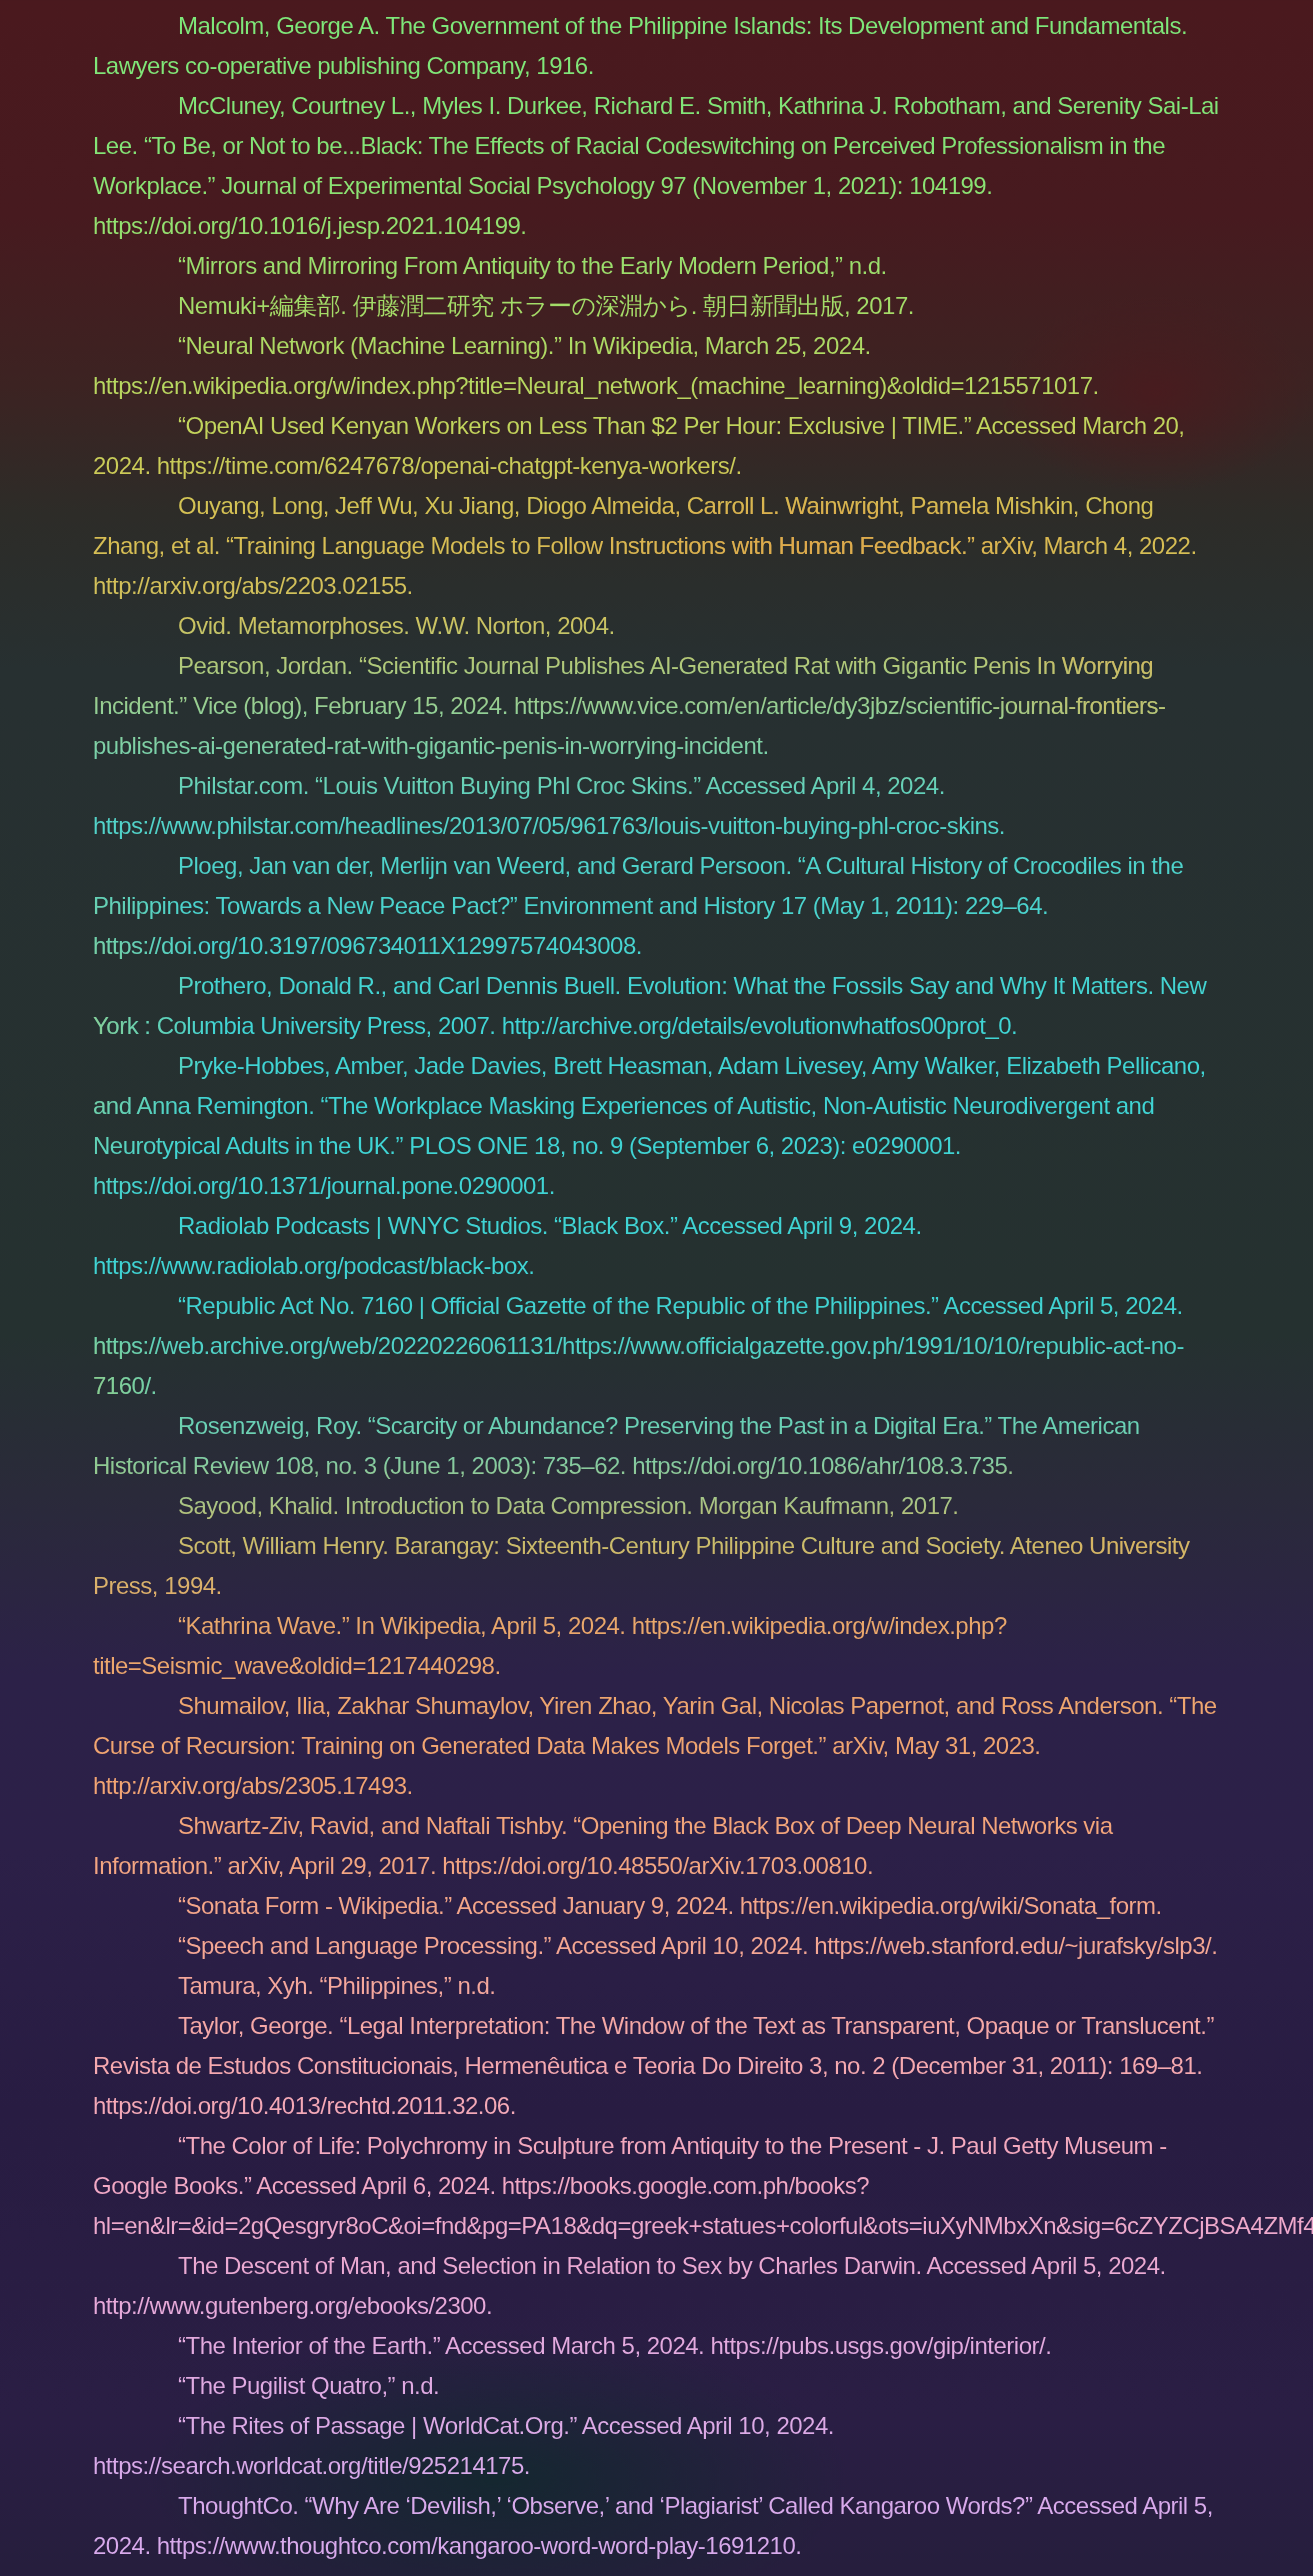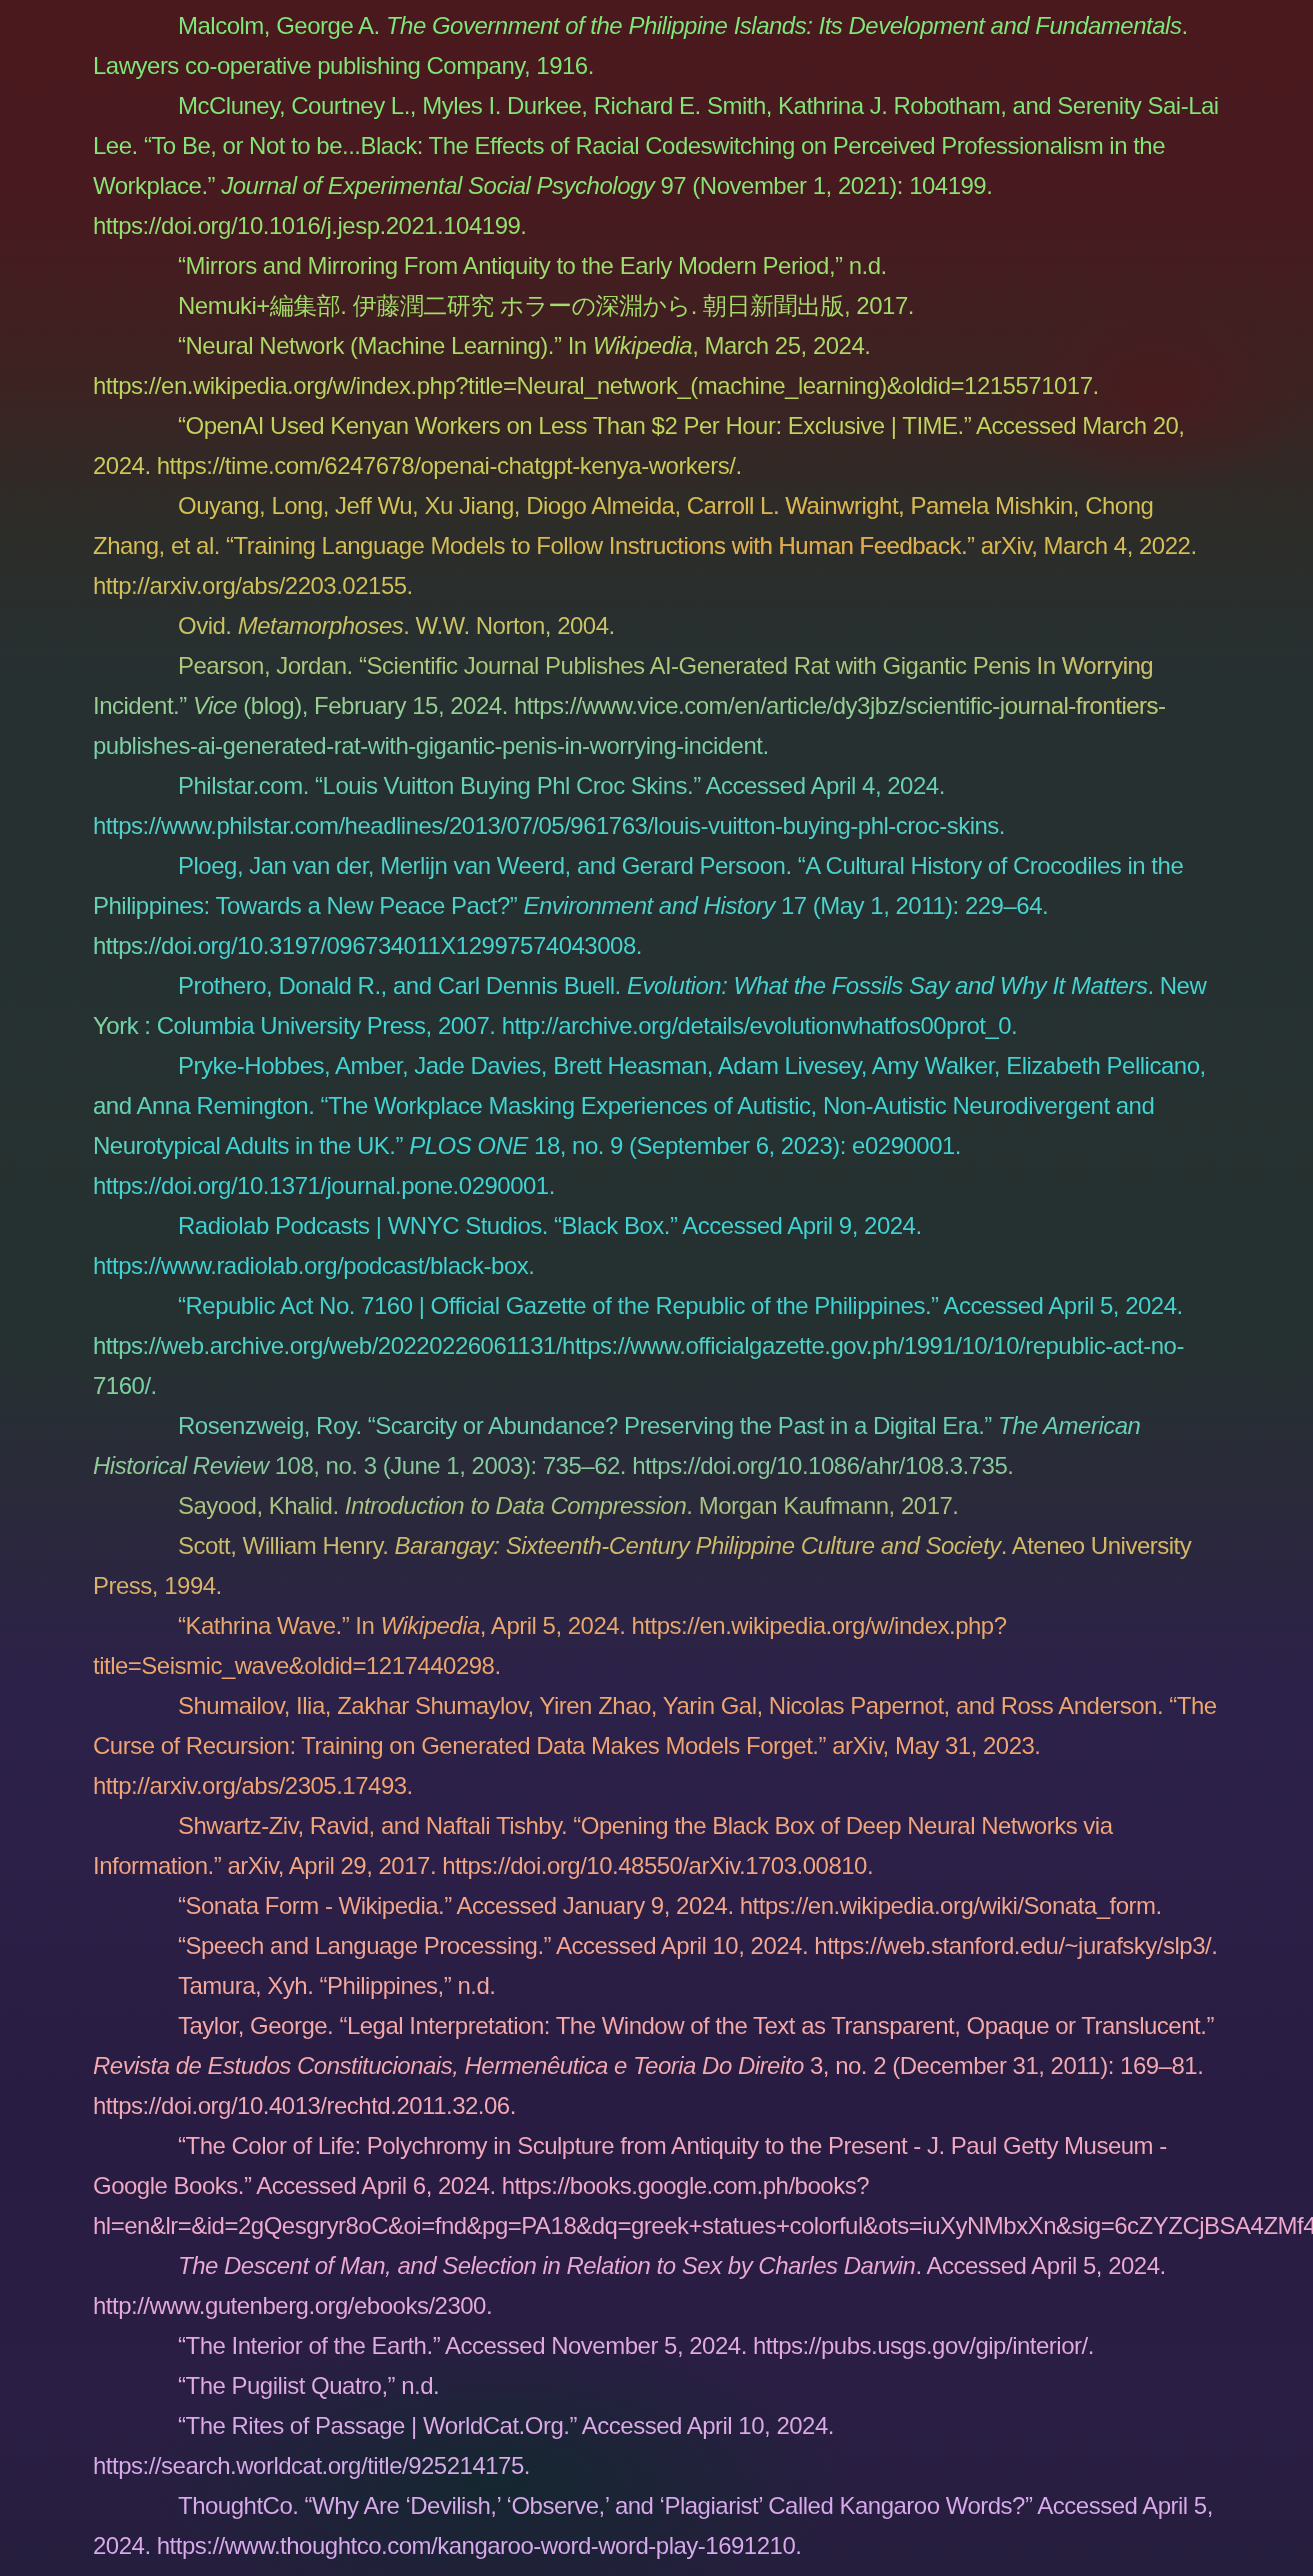--- a/index.html
+++ b/index.html
@@ -33,21 +33,21 @@
         #7de87a 0%, #84e476 4.5%, #a4dc68 9%, #c2d45c 12.5%,
         #d9bd52 15.5%, #cfc25e 18%, #8fd099 21%, #52d2c8 24%,
         #40d5d5 30%, #3fd3d3 38%, #6ed0b2 42%, #c9bd6b 45%,
         #eaa76b 47.5%, #f2a472 52%, #f4a68b 56%, #f6a9ad 60%,
         #f2a9c6 64%, #e5aadd 68%, #d8aaeb 72.5%, #d9a9ee 78%,
         #e4a8da 83%, #eea6c0 88%, #f6a3ae 93%, #f9a2a9 100%);
     -webkit-background-clip:text;
     background-clip:text;
   }
   .bib p{margin:0;text-indent:85px;}
-  .bib .it{font-style:italic;}
+  .bib .it{}
 </style>
 </head>
 <body>
 
 <main class="bib">
     <p><span class="">Malcolm, George A. </span><span class="it">The Government of the Philippine Islands: Its Development and Fundamentals</span><span class="">. Lawyers co-operative publishing Company, 1916.</span></p>
     <p><span class="">McCluney, Courtney L., Myles I. Durkee, Richard E. Smith, Kathrina J. Robotham, and Serenity Sai-Lai Lee. “To Be, or Not to be...Black: The Effects of Racial Codeswitching on Perceived Professionalism in the Workplace.” </span><span class="it">Journal of Experimental Social Psychology</span><span class=""> 97 (November 1, 2021): 104199. https://doi.org/10.1016/j.jesp.2021.104199.</span></p>
     <p><span class="">“Mirrors and Mirroring From Antiquity to the Early Modern Period,” n.d.</span></p>
     <p><span class="">Nemuki+編集部. 伊藤潤二研究 ホラーの深淵から. 朝日新聞出版, 2017.</span></p>
     <p><span class="">“Neural Network (Machine Learning).” In </span><span class="it">Wikipedia</span><span class="">, March 25, 2024. https://en.wikipedia.org/w/index.php?title=Neural_network_(machine_learning)&amp;oldid=1215571017.</span></p>
@@ -66,18 +66,18 @@
     <p><span class="">Scott, William Henry. </span><span class="it">Barangay: Sixteenth-Century Philippine Culture and Society</span><span class="">. Ateneo University Press, 1994.</span></p>
     <p><span class="">“Kathrina Wave.” In </span><span class="it">Wikipedia</span><span class="">, April 5, 2024. https://en.wikipedia.org/w/index.php?title=Seismic_wave&amp;oldid=1217440298.</span></p>
     <p><span class="">Shumailov, Ilia, Zakhar Shumaylov, Yiren Zhao, Yarin Gal, Nicolas Papernot, and Ross Anderson. “The Curse of Recursion: Training on Generated Data Makes Models Forget.” arXiv, May 31, 2023. http://arxiv.org/abs/2305.17493.</span></p>
     <p><span class="">Shwartz-Ziv, Ravid, and Naftali Tishby. “Opening the Black Box of Deep Neural Networks via Information.” arXiv, April 29, 2017. https://doi.org/10.48550/arXiv.1703.00810.</span></p>
     <p><span class="">“Sonata Form - Wikipedia.” Accessed January 9, 2024. https://en.wikipedia.org/wiki/Sonata_form.</span></p>
     <p><span class="">“Speech and Language Processing.” Accessed April 10, 2024. https://web.stanford.edu/~jurafsky/slp3/.</span></p>
     <p><span class="">Tamura, Xyh. “Philippines,” n.d.</span></p>
     <p><span class="">Taylor, George. “Legal Interpretation: The Window of the Text as Transparent, Opaque or Translucent.” </span><span class="it">Revista de Estudos Constitucionais, Hermenêutica e Teoria Do Direito</span><span class=""> 3, no. 2 (December 31, 2011): 169–81. https://doi.org/10.4013/rechtd.2011.32.06.</span></p>
     <p><span class="">“The Color of Life: Polychromy in Sculpture from Antiquity to the Present - J. Paul Getty Museum - Google Books.” Accessed April 6, 2024. https://books.google.com.ph/books?hl=en&amp;lr=&amp;id=2gQesgryr8oC&amp;oi=fnd&amp;pg=PA18&amp;dq=greek+statues+colorful&amp;ots=iuXyNMbxXn&amp;sig=6cZYZCjBSA4ZMf4W7wNY9PRnzFA&amp;redir_esc=y#v=onepage&amp;q=greek%20statues%20colorful&amp;f=false.</span></p>
     <p><span class="it">The Descent of Man, and Selection in Relation to Sex by Charles Darwin</span><span class="">. Accessed April 5, 2024. http://www.gutenberg.org/ebooks/2300.</span></p>
-    <p><span class="">“The Interior of the Earth.” Accessed November 5, 2024. https://pubs.usgs.gov/gip/interior/.</span></p>
+    <p><span class="">“The Interior of the Earth.” Accessed March 5, 2024. https://pubs.usgs.gov/gip/interior/.</span></p>
     <p><span class="">“The Pugilist Quatro,” n.d.</span></p>
     <p><span class="">“The Rites of Passage | WorldCat.Org.” Accessed April 10, 2024. https://search.worldcat.org/title/925214175.</span></p>
     <p><span class="">ThoughtCo. “Why Are ‘Devilish,’ ‘Observe,’ and ‘Plagiarist’ Called Kangaroo Words?” Accessed April 5, 2024. https://www.thoughtco.com/kangaroo-word-word-play-1691210.</span></p>
   </main>
 
 
 </body></html>

